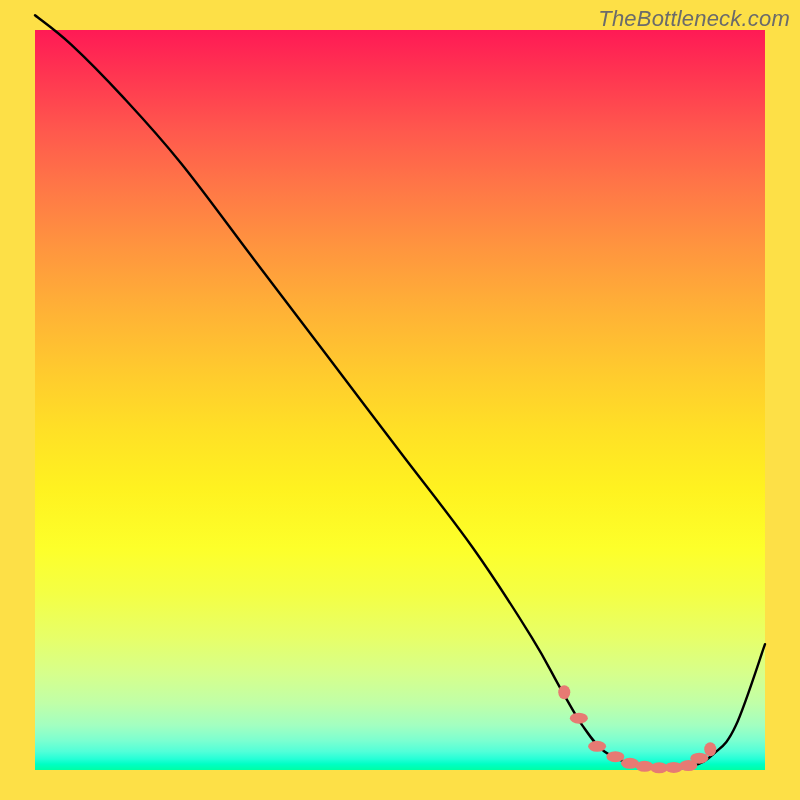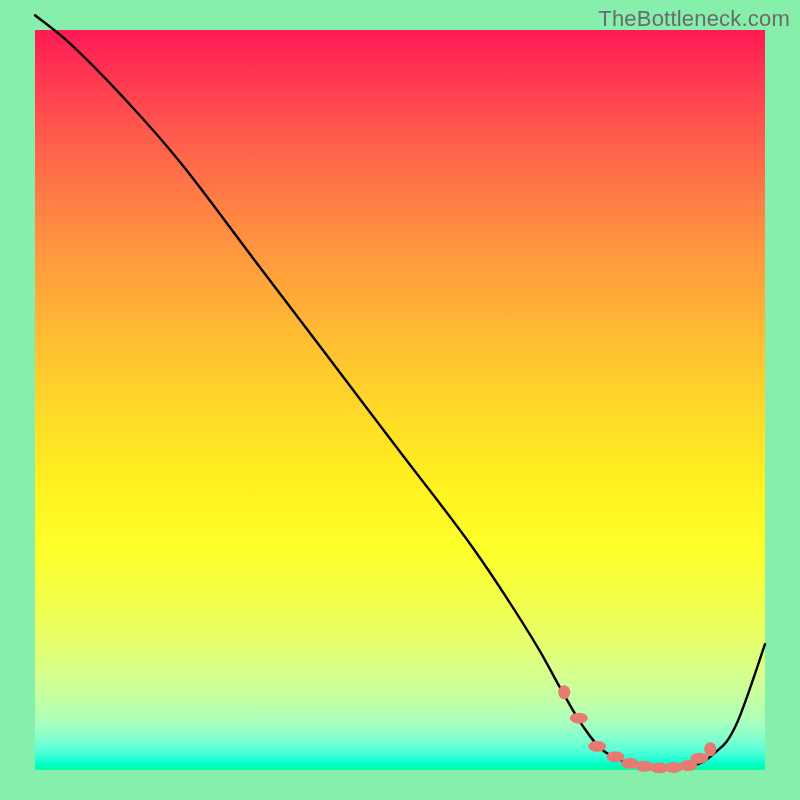--- a/index.html
+++ b/index.html
@@ -7,21 +7,22 @@
     padding: 0;
     width: 800px;
     height: 800px;
     background: #000;
     overflow: hidden;
   }
   .container {
     position: relative;
     width: 800px;
     height: 800px;
-    background: #86efac;
+    background: #fde047;
+    font-style: italic;
   }
   .plot-area {
     position: absolute;
     left: 35px;
     top: 30px;
     width: 730px;
     height: 740px;
   }
   .gradient-bg {
     position: absolute;

